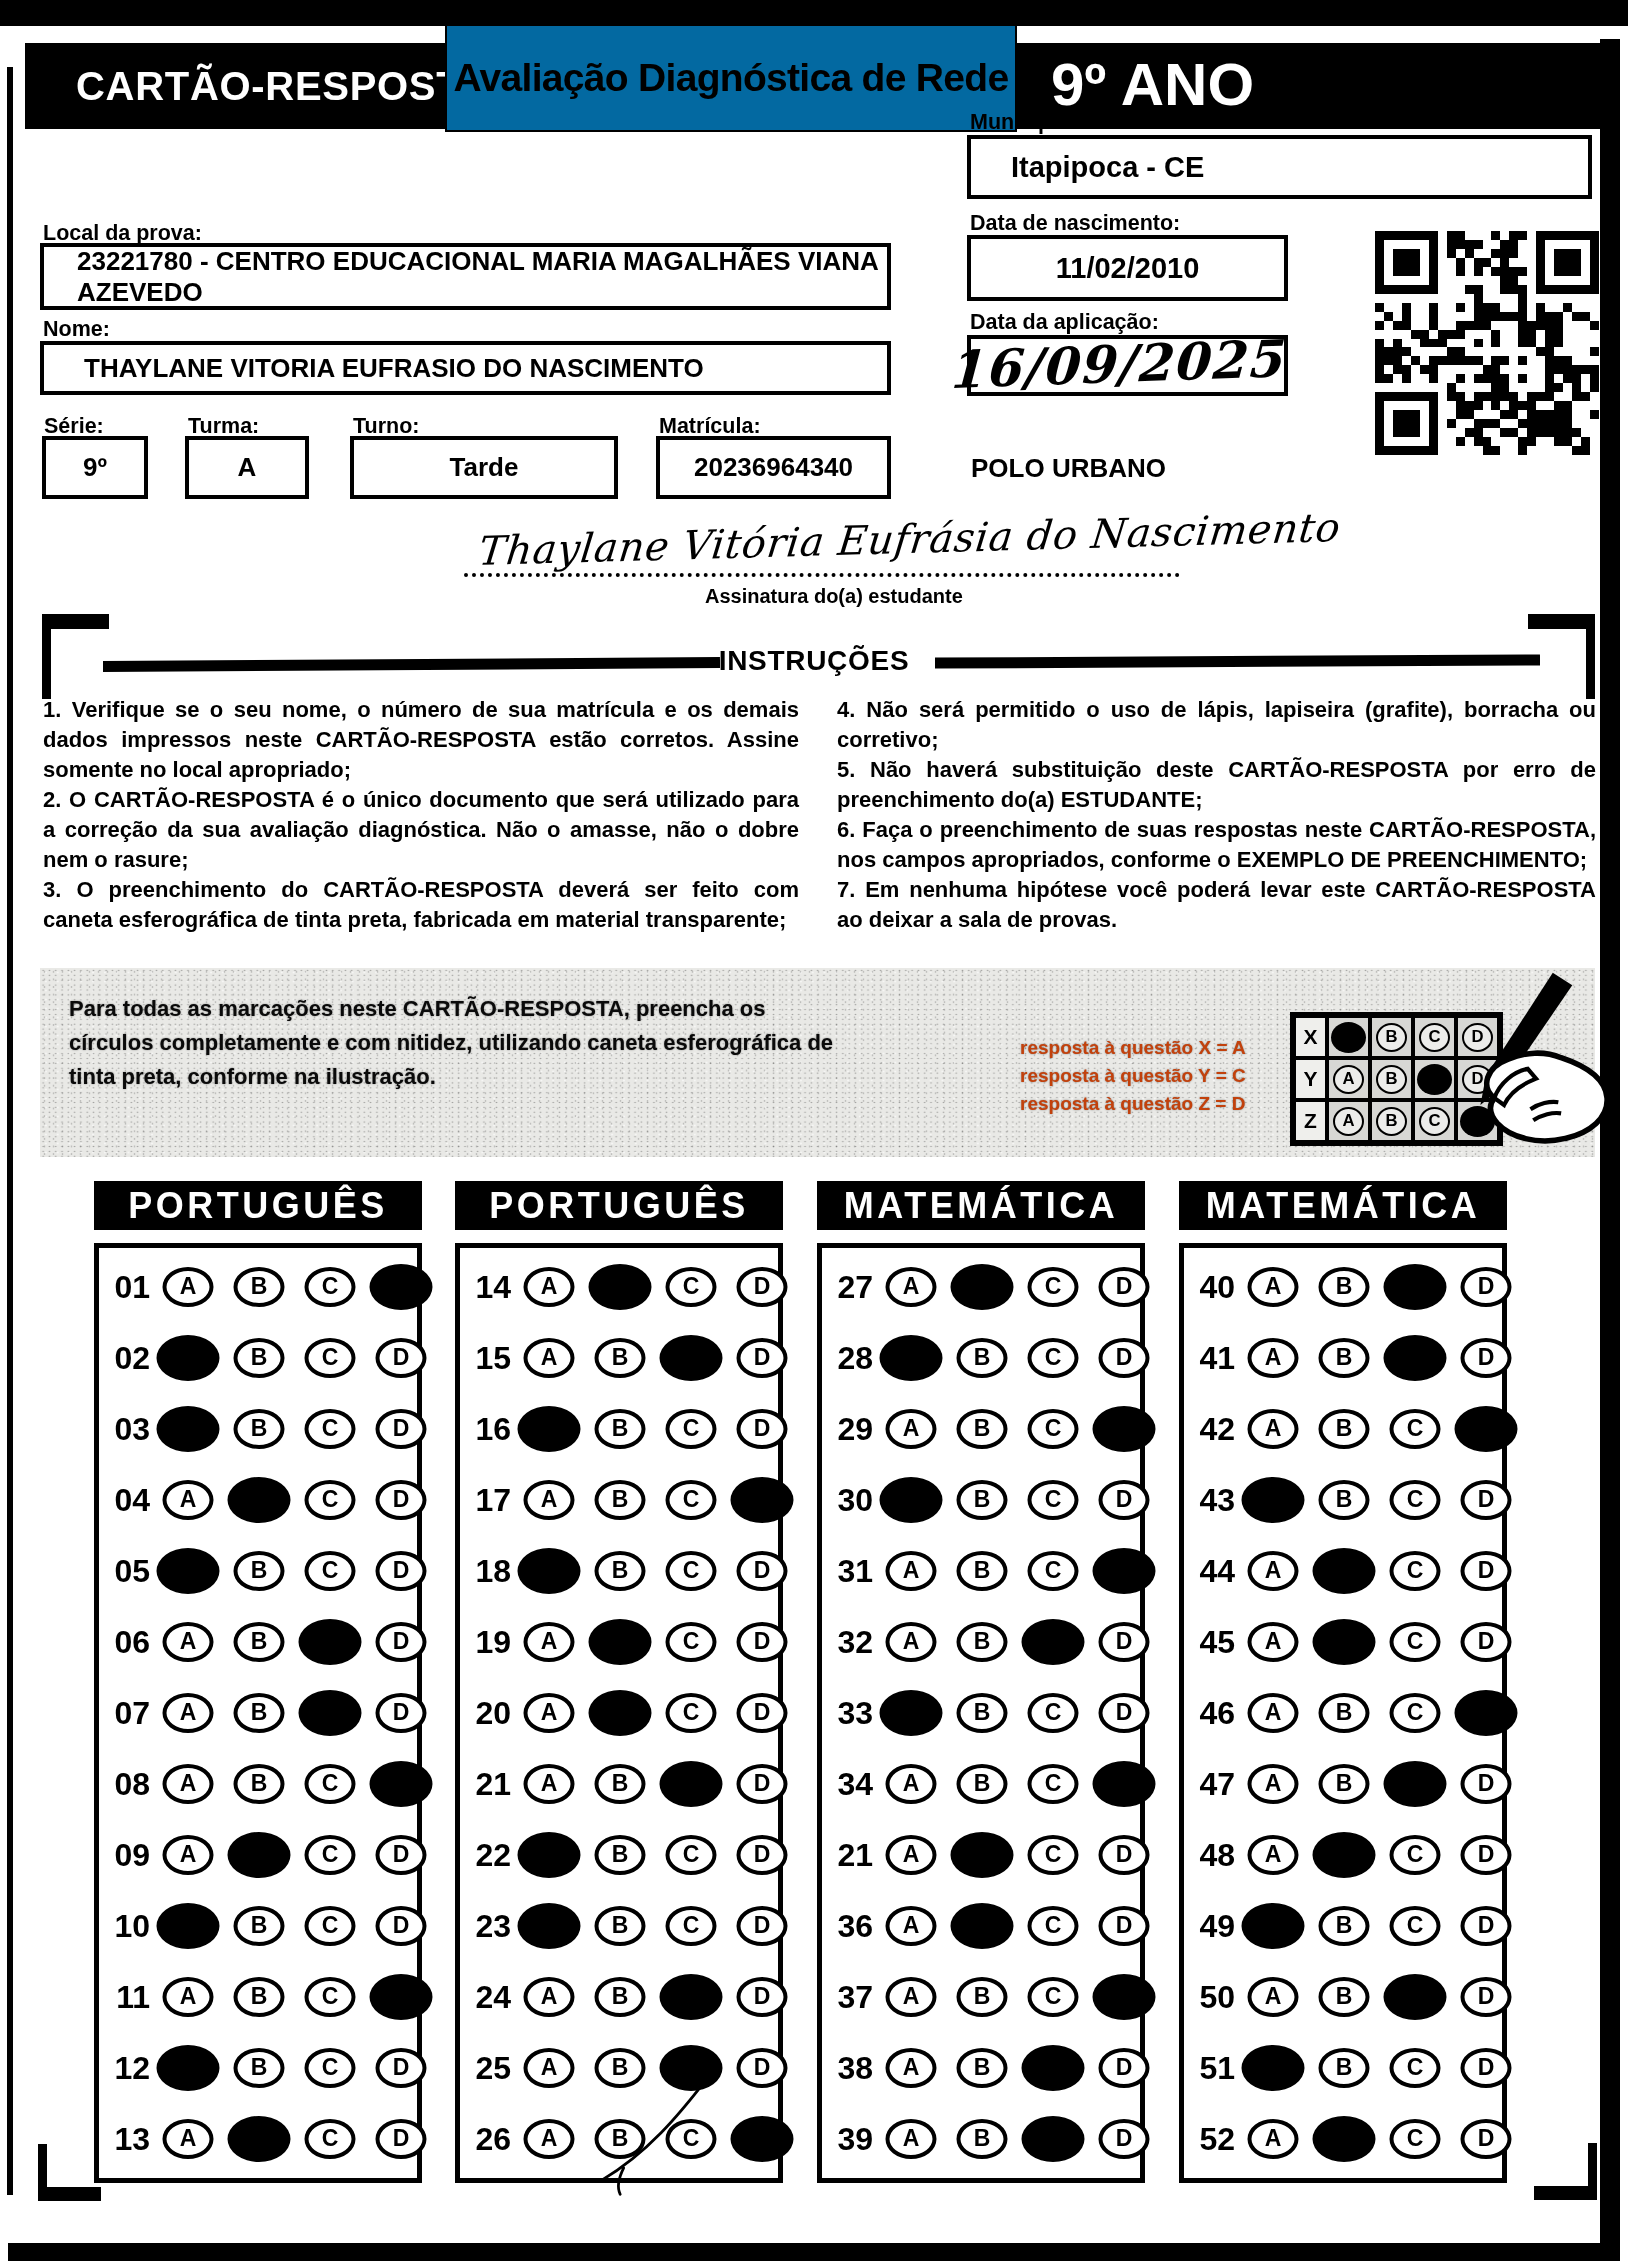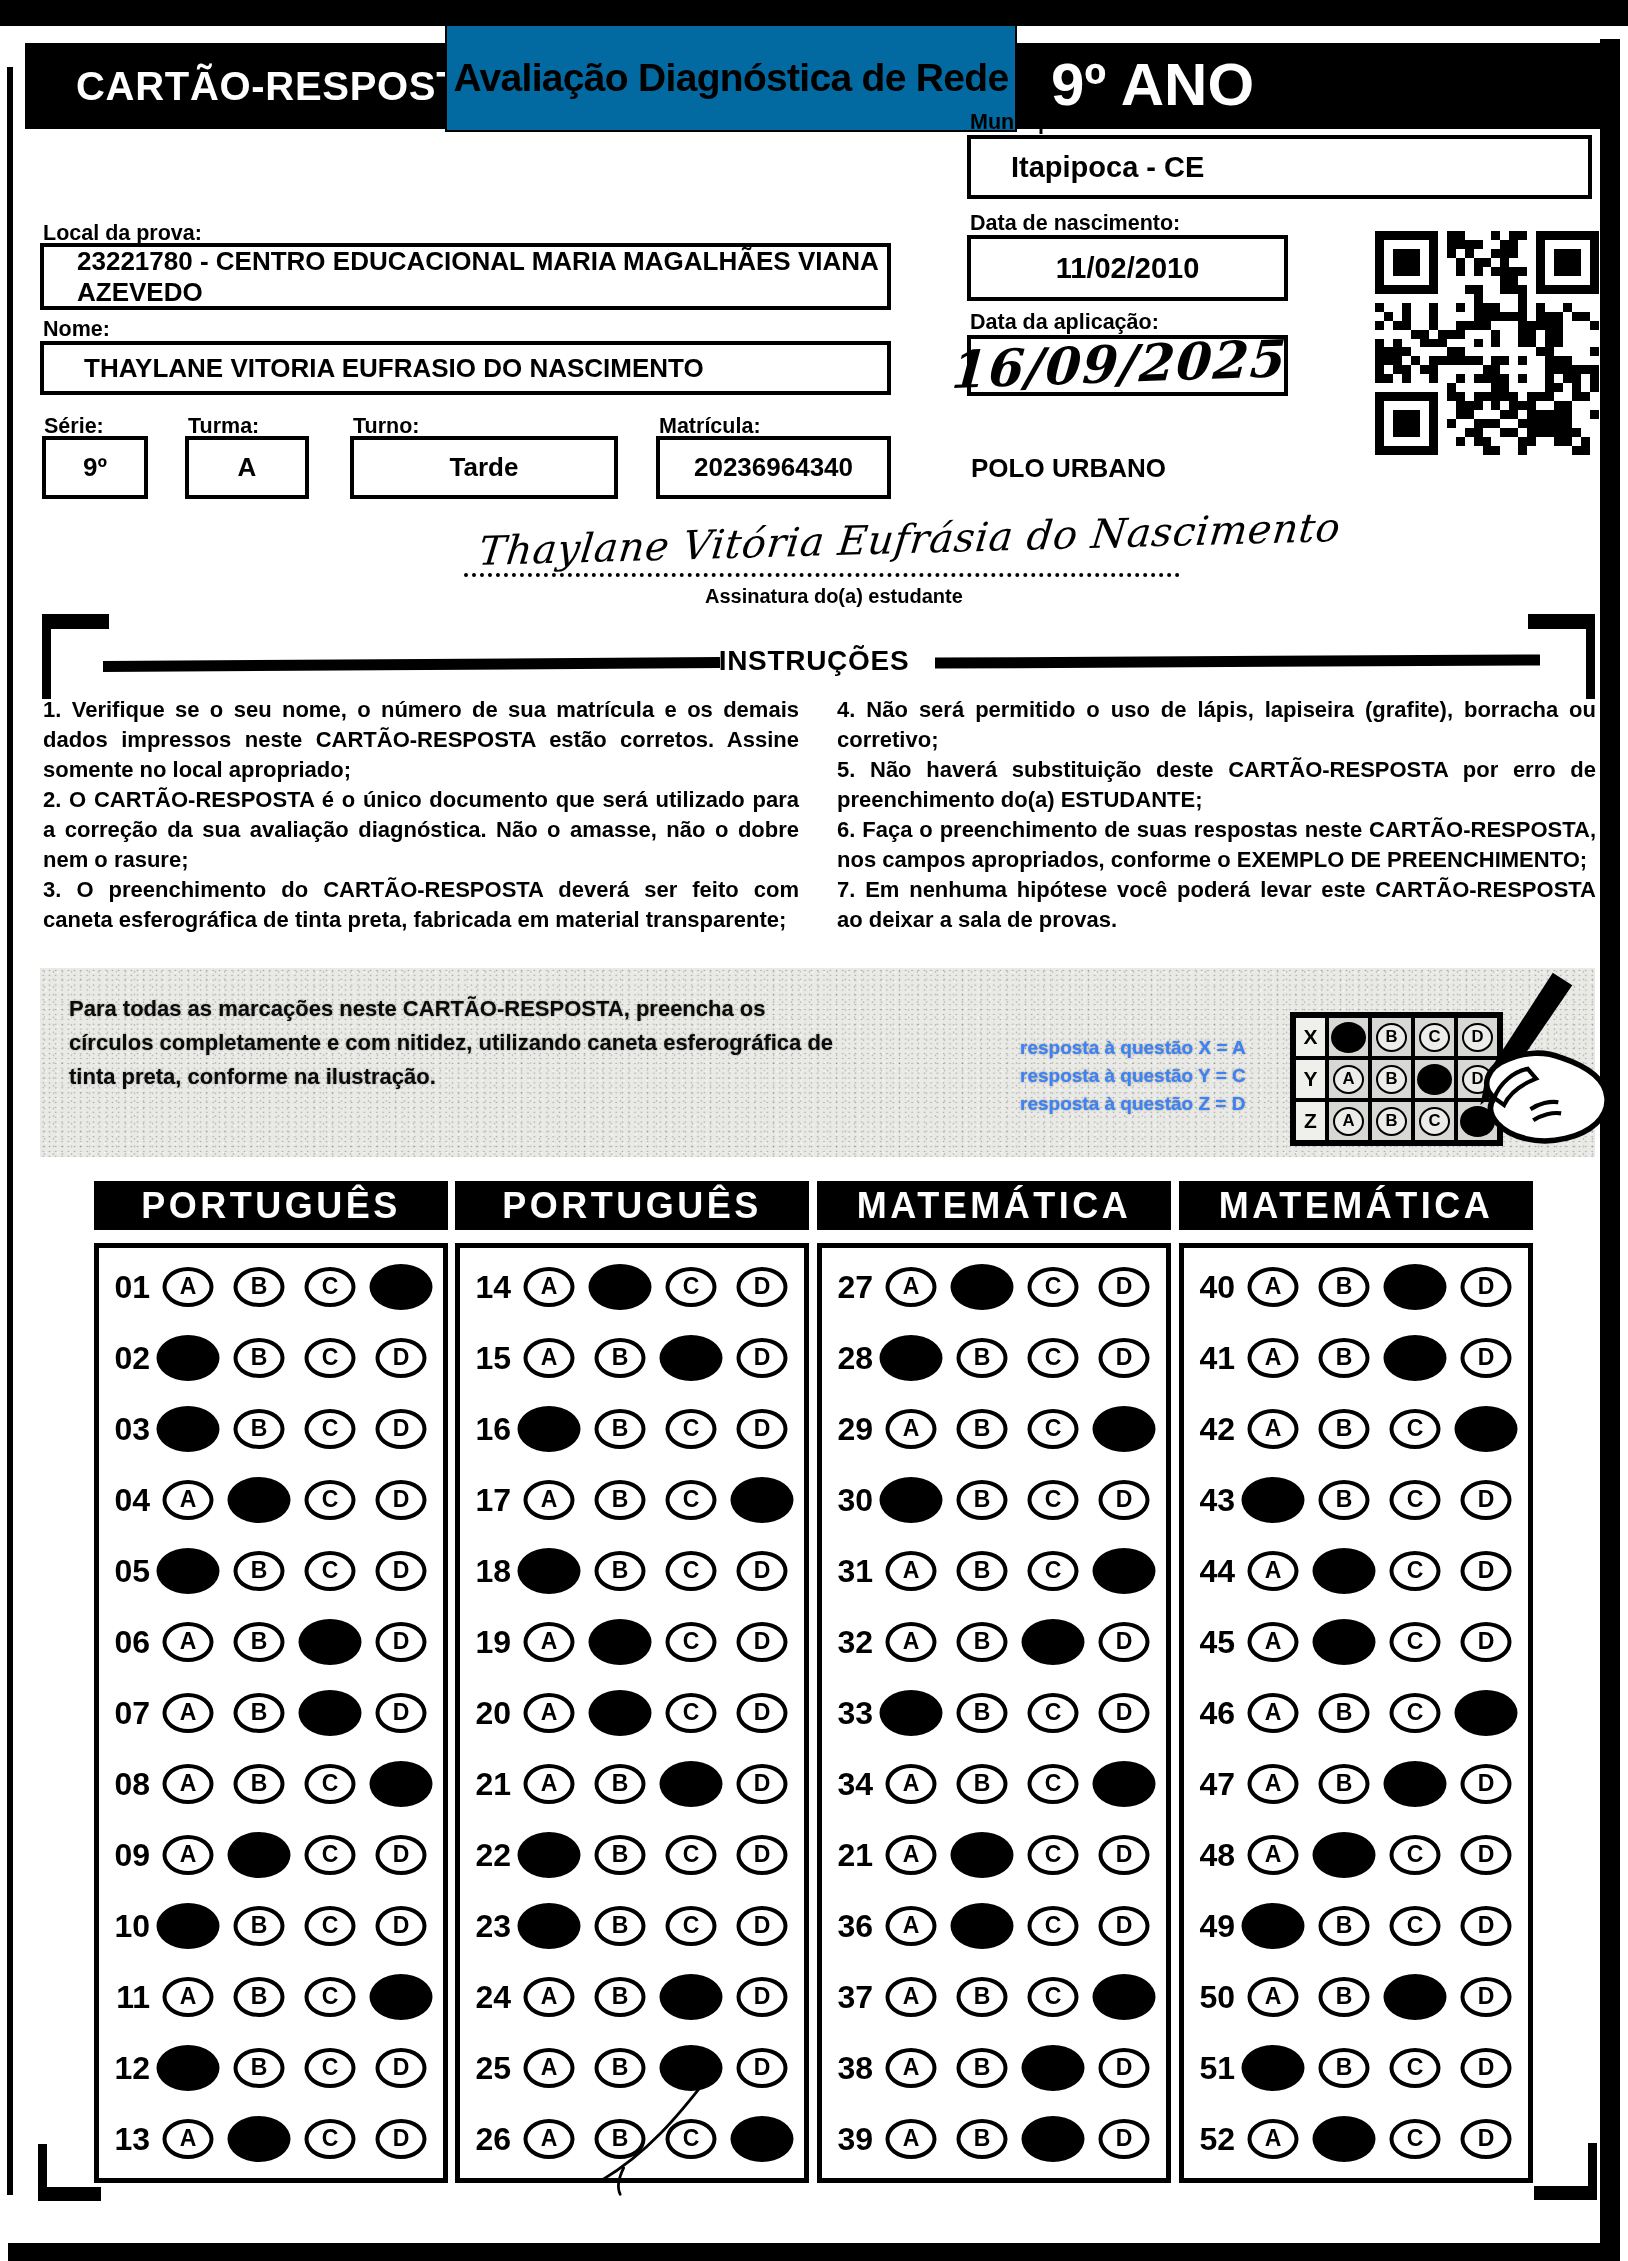--- a/index.html
+++ b/index.html
@@ -69,31 +69,31 @@
   .instr-item{margin:0;}
   
   #ex-band{left:40px;top:968px;width:1555px;height:189px;background-color:#e9e9e6;
     background-image:radial-gradient(circle,rgba(0,0,0,.30) 0.7px,transparent 1px),
                      radial-gradient(circle,rgba(0,0,0,.18) 0.7px,transparent 1.2px),
                      radial-gradient(circle,rgba(255,255,255,.55) 0.7px,transparent 1.3px);
     background-size:6.3px 4.9px,9px 7.6px,11.8px 9px;}
   #ex-text{left:69px;top:992px;width:785px;font-size:22px;font-weight:bold;line-height:34px;
            color:#0a0a0a;text-shadow:0 0 2.1px rgba(0,0,0,.4);}
   #ex-legend{left:1020px;top:1034px;font-size:19px;font-weight:bold;line-height:28px;
-             color:#3b82f6;text-shadow:0 0 2.1px rgba(0,0,0,.4);}
+             color:#c2410c;text-shadow:0 0 2.1px rgba(0,0,0,.4);}
   #ex-grid{left:1290px;top:1012px;border:4.9px solid #000;background:#cfcfcc;}
   .ex-row{display:flex;}
   .ex-cell{width:43px;height:42px;border:2.8px solid #000;box-sizing:border-box;
            display:flex;align-items:center;justify-content:center;background:#d7d7d4;}
   .ex-cell.lab{width:33px;background:#efefec;font-size:21px;font-weight:bold;}
   .ex-bub{width:31px;height:29px;border:2.8px solid #000;border-radius:50%;background:#ececea;
           display:flex;align-items:center;justify-content:center;font-size:16.7px;font-weight:bold;box-sizing:border-box;}
   .ex-fill{width:35px;height:31px;background:#000;border-radius:50%;}
   
-  .ans-col{position:absolute;top:1181px;width:354px;}
+  .ans-col{position:absolute;top:1181px;width:328px;}
   .ans-head{height:49px;background:#000;color:#fff;display:flex;align-items:center;justify-content:center;
             font-size:36px;font-weight:bold;letter-spacing:3.5px;}
   .ans-box{margin-top:12.5px;border:5.6px solid #000;height:940px;box-sizing:border-box;padding-top:3.5px;background:#fff;}
   .q-row{position:relative;height:71px;}
   .q-num{position:absolute;left:0;top:50%;transform:translateY(-50%);width:51px;text-align:right;
          font-size:32px;font-weight:bold;}
   .slot{position:absolute;top:50%;transform:translate(-50%,-50%);}
   .bub{width:51px;height:40px;border:4.2px solid #000;border-radius:50%;background:#fff;box-sizing:border-box;
        display:flex;align-items:center;justify-content:center;font-size:23px;font-weight:bold;}
   .bub.filled{width:63px;height:46px;background:#000;}

